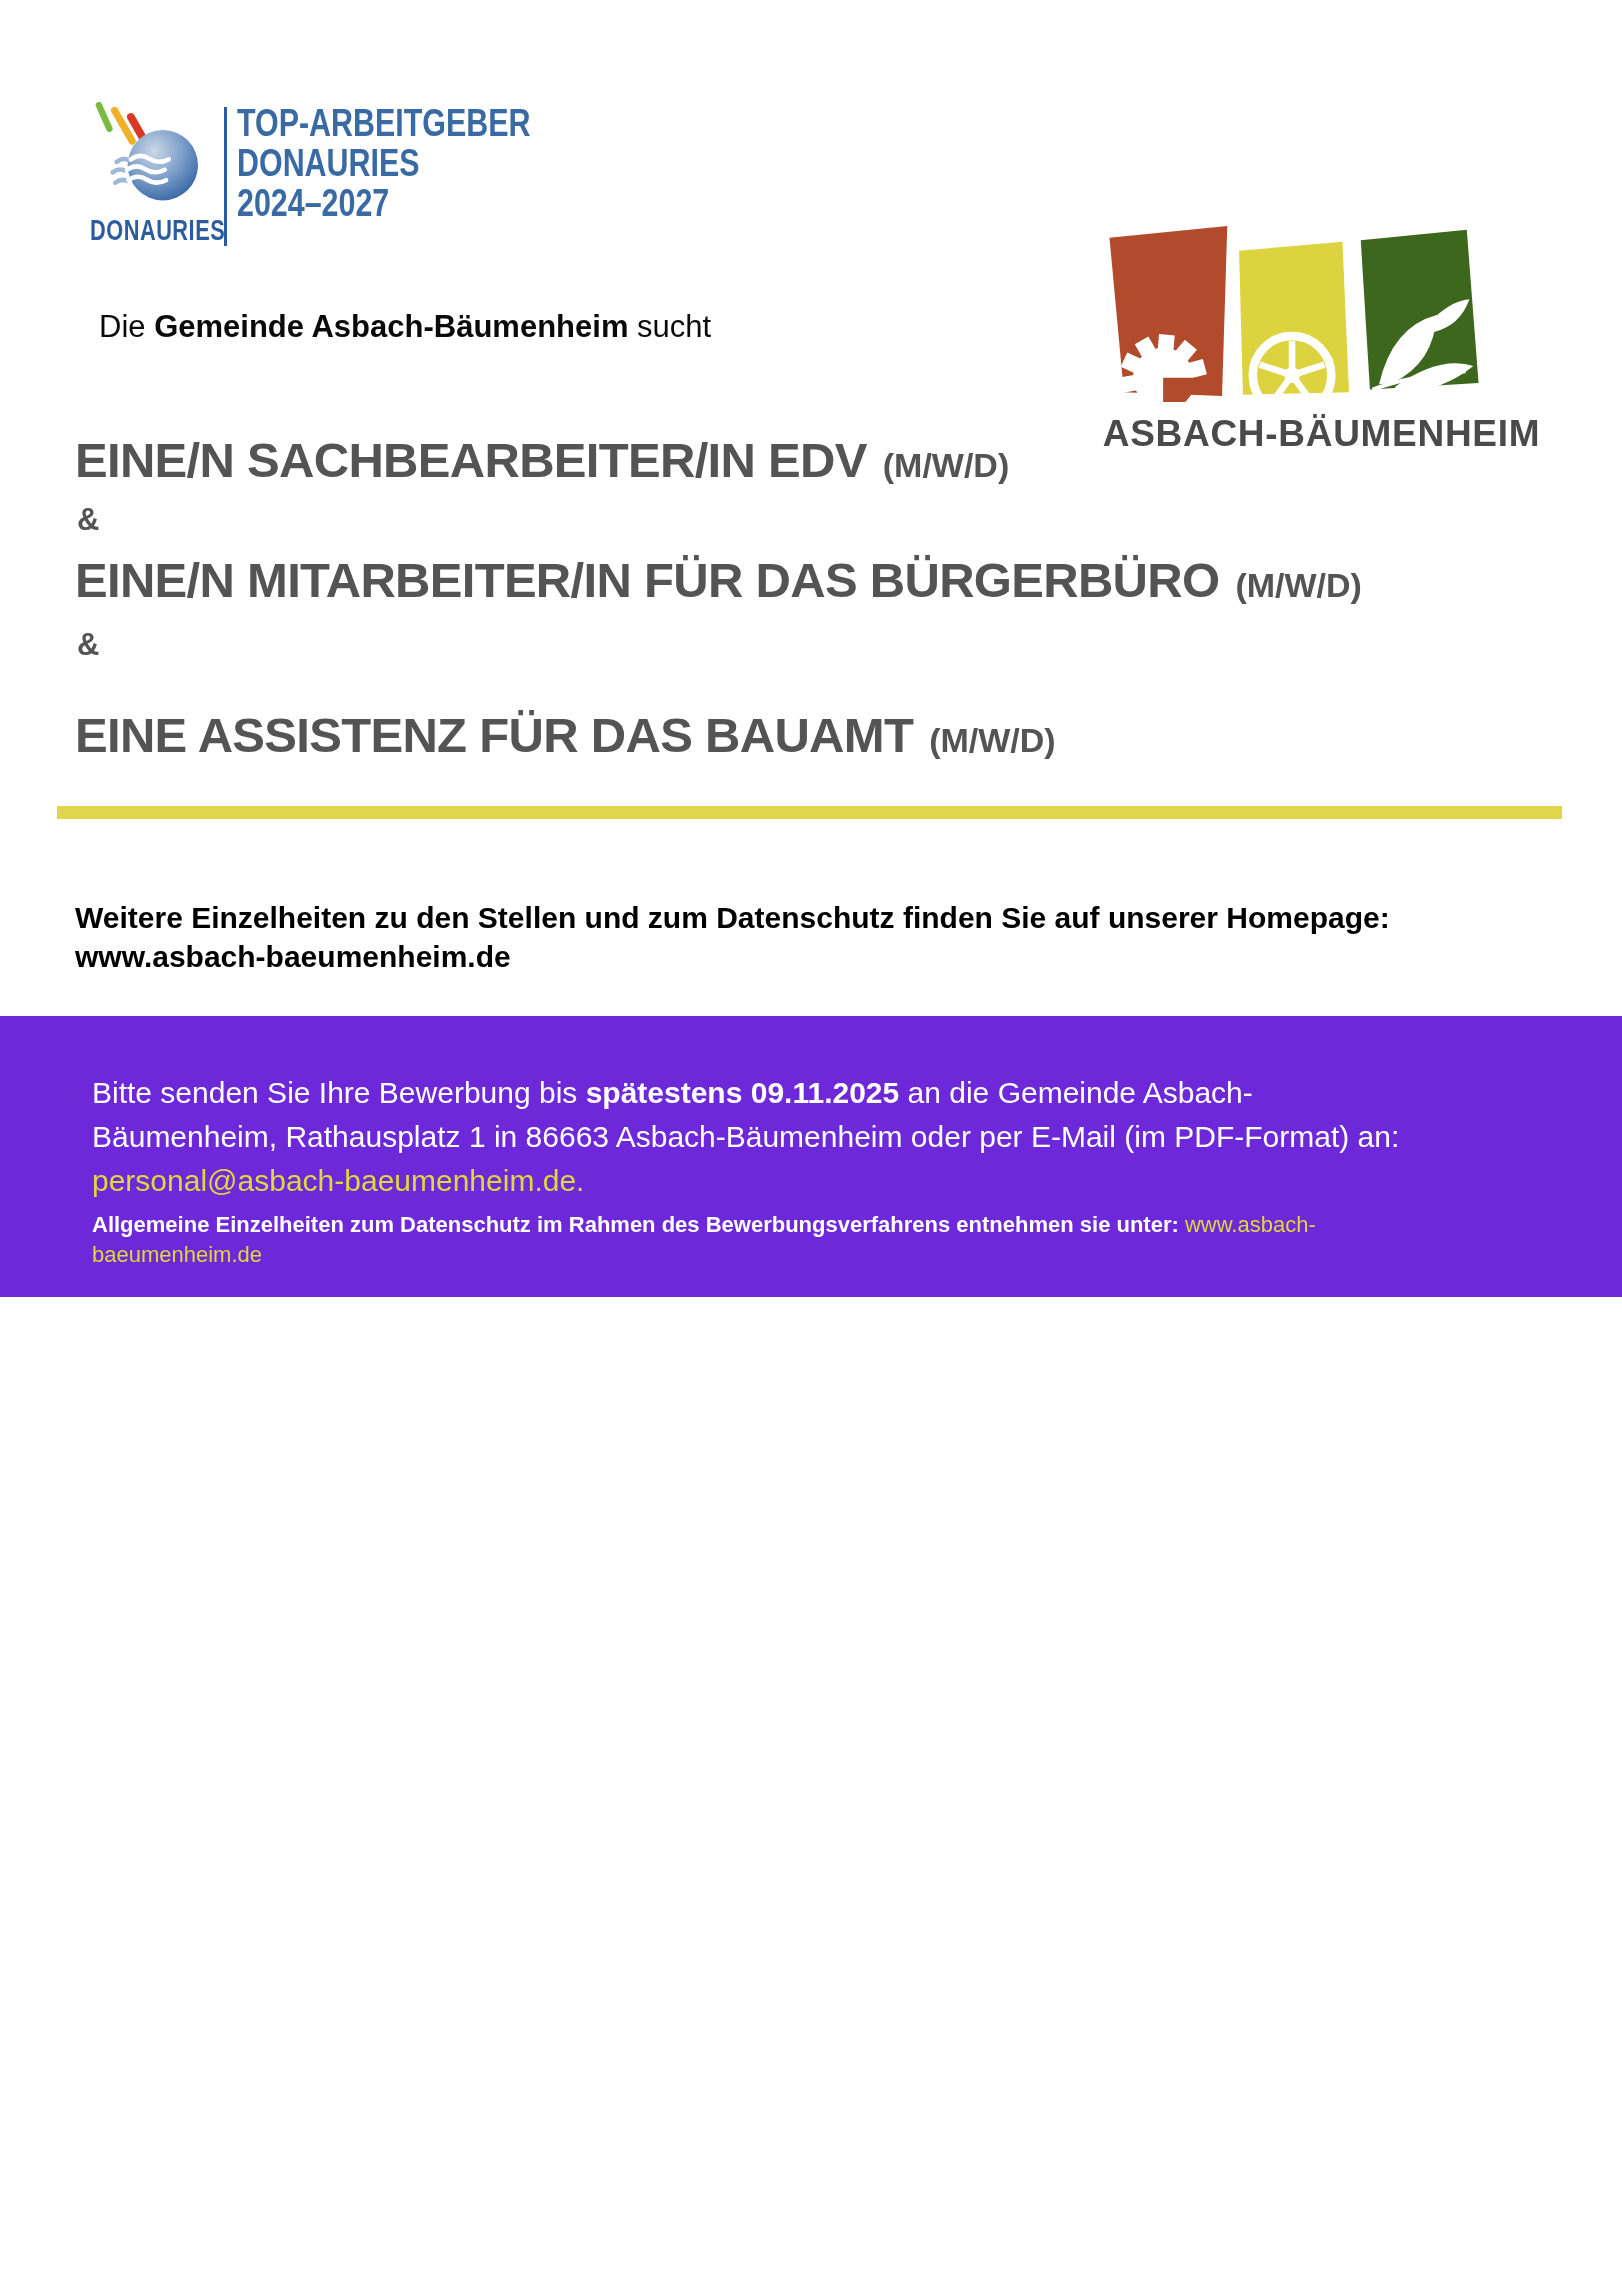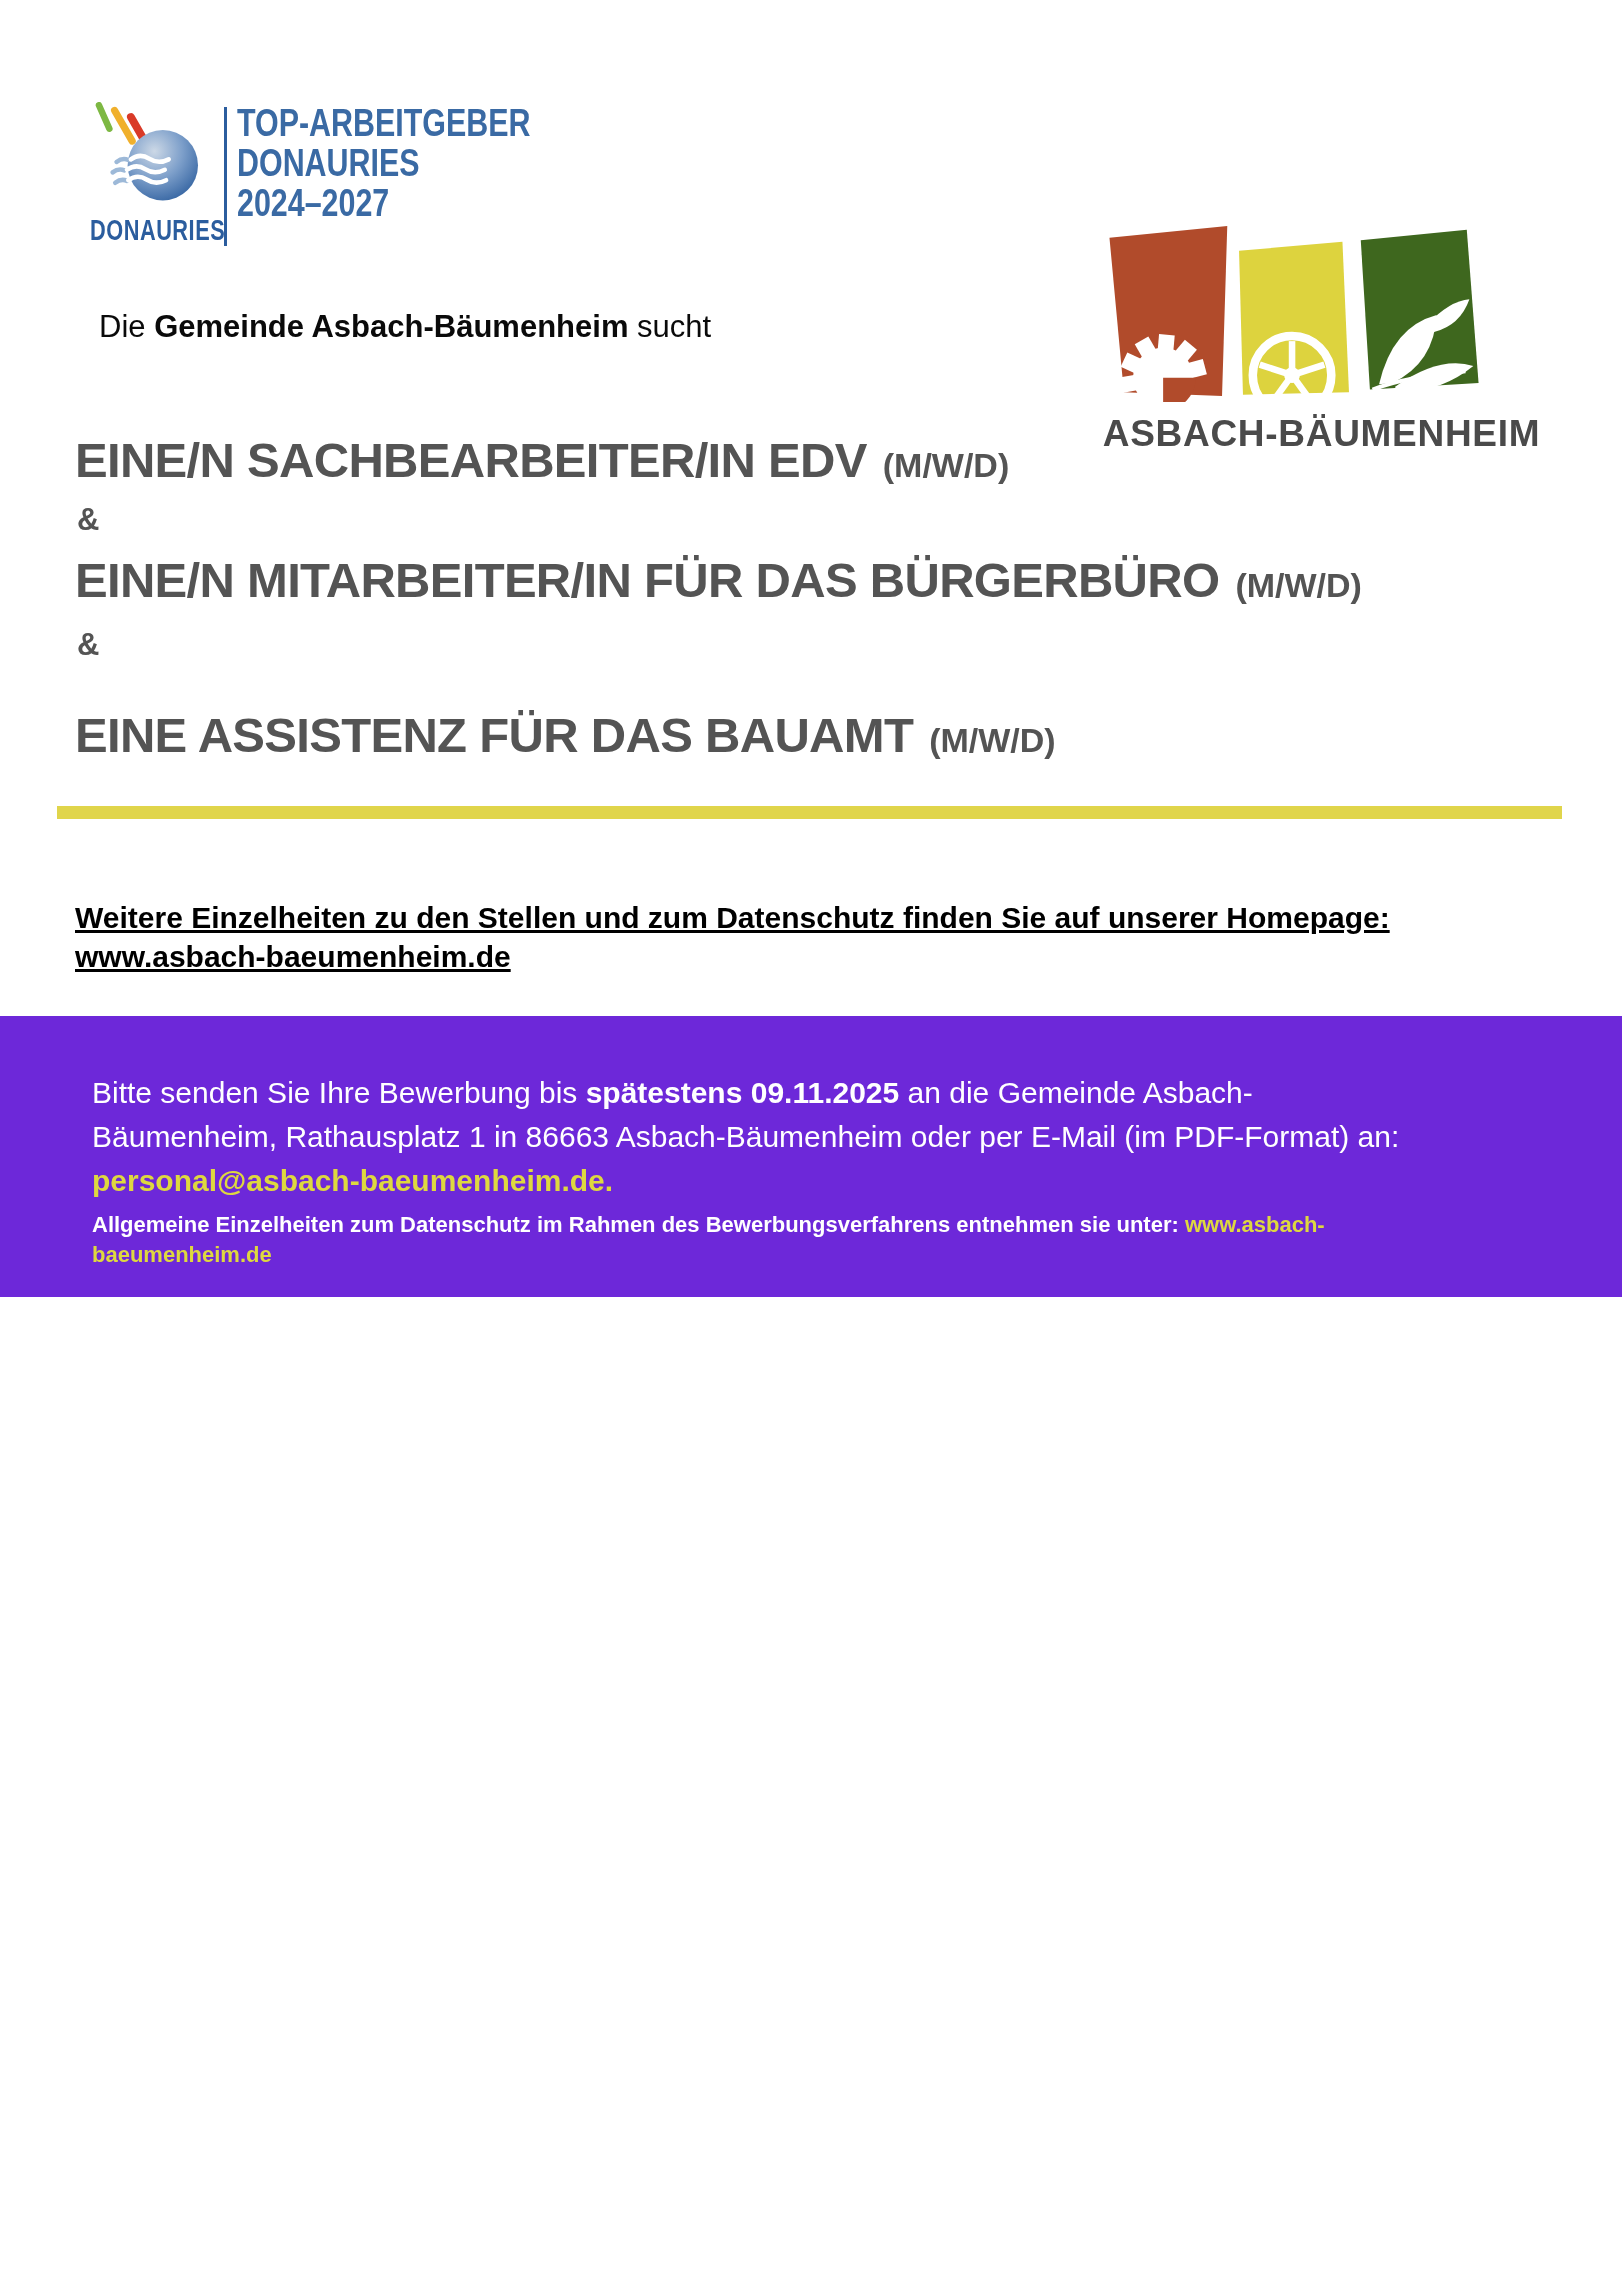--- a/index.html
+++ b/index.html
@@ -63,37 +63,36 @@
   .job3 { top: 711px; }
 
   
   .divider-bar { position: absolute; left: 57px; top: 806px; width: 1505px; height: 13px; background: #e0d54b; }
 
   
   .homepage {
     position: absolute; left: 75px; top: 898px;
     font-size: 30px; font-weight: bold; color: #000000; line-height: 39px;
     white-space: nowrap;
-    text-decoration: underline;
   }
   .homepage .hp-url { cursor: pointer; }
 
   
   .app-box { position: absolute; left: 0; top: 1016px; width: 1622px; height: 281px; background: #6d28d9; }
   .app-main {
     position: absolute; left: 92px; top: 55px; width: 1498px; margin: 0;
     font-size: 30px; line-height: 44px; color: #ffffff;
     white-space: pre-line;
   }
   .app-privacy {
     position: absolute; left: 92px; top: 194px; width: 1498px; margin: 0;
     font-size: 22px; line-height: 30px; color: #ffffff; font-weight: bold;
     white-space: pre-line;
   }
-  .ylink { color: #ded83f; font-weight: bold; cursor: pointer; }
+  .ylink { color: #ded83f; font-weight: normal; cursor: pointer; }
 </style>
 </head>
 <body>
 
 <div>
 
   <div class="dn-badge">
     <svg class="dn-icon" width="124" height="101" viewBox="0 0 190 155">
       <defs>
         <radialGradient id="sph" cx="38%" cy="30%" r="80%">

